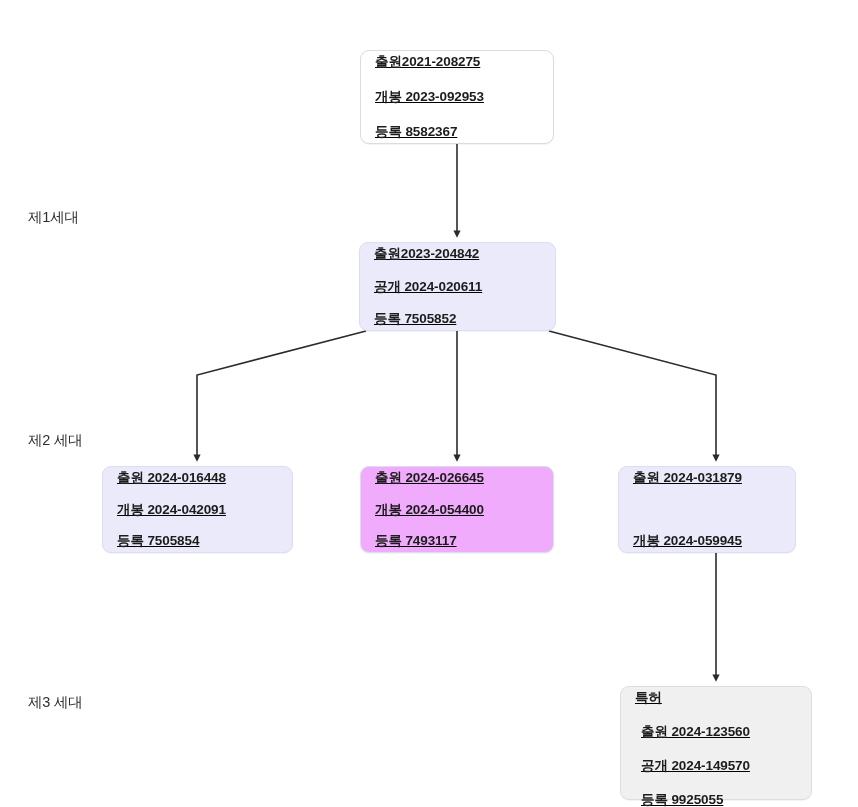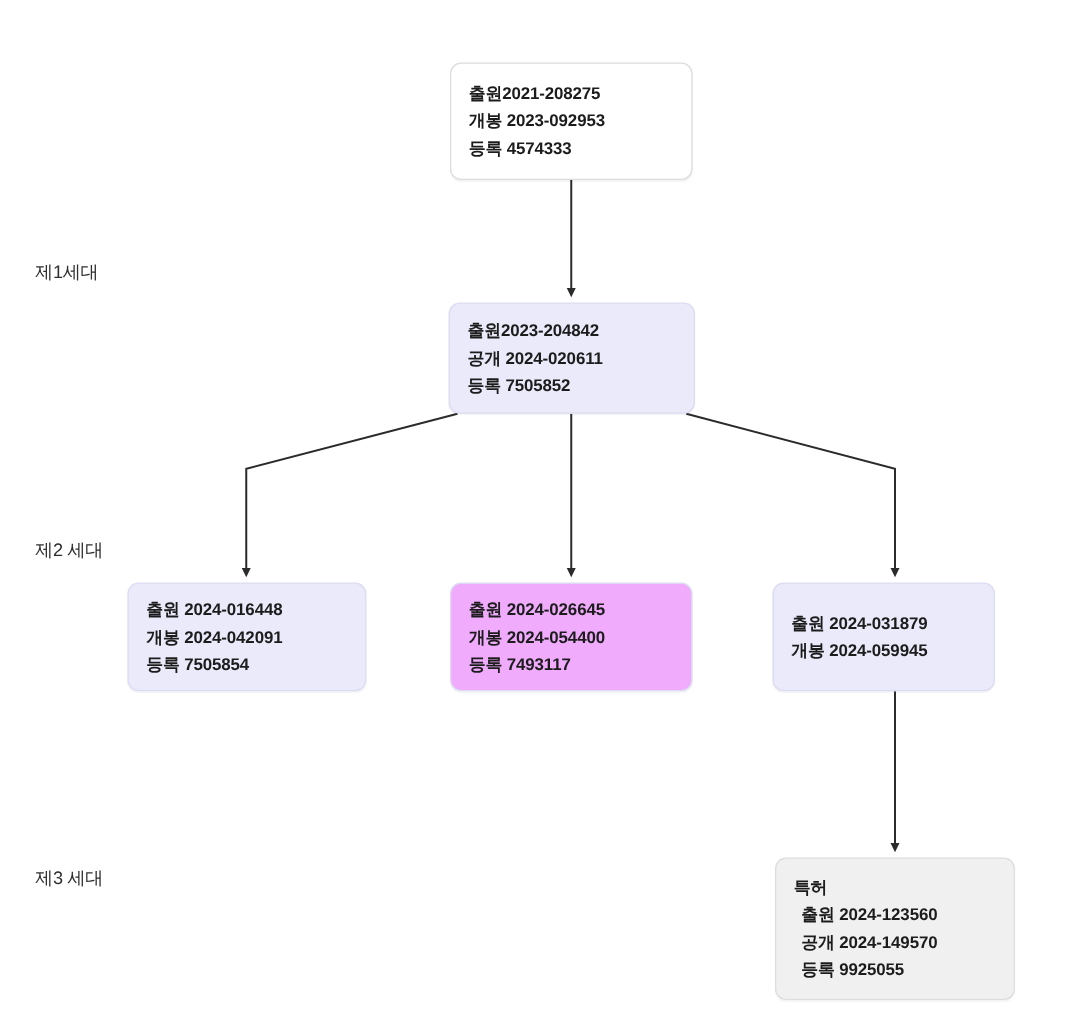--- a/index.html
+++ b/index.html
@@ -33,35 +33,37 @@
     letter-spacing: -0.2px;
     white-space: nowrap;
   }
   .node {
     position: absolute;
     box-sizing: border-box;
     border-radius: 9px;
     border: 1px solid #d7d9e8;
     display: flex;
     flex-direction: column;
-    justify-content: center;
+    justify-content: space-between;
     padding: 0 14px;
     box-shadow: 0 1px 1px rgba(40,40,70,0.05);
+    text-decoration: underline;
   }
   .node.white {
     background: #ffffff;
     border-color: #dcdcdc;
   }
   .node.lav {
     background: #eaeafb;
     border-color: #dcdcf2;
   }
   .node.gray {
     background: #f0f0f0;
     border-color: #dddddd;
+    gap: 12px;
   }
   .node .line {
     font-size: 13.5px;
     font-weight: 700;
     color: #1c1c1c;
     line-height: 22px;
     white-space: nowrap;
     letter-spacing: -0.1px;
   }
   .node .line.indent {
@@ -93,21 +95,21 @@
 
   <div id="labels">
       <div class="gen-label" style="left: 28px; top: 208px;">제1세대</div>
       <div class="gen-label" style="left: 28px; top: 431px;">제2 세대</div>
       <div class="gen-label" style="left: 28px; top: 655px; margin-top: 38px;">제3 세대</div>
     </div>
   <div id="nodes">
       <div class="node white" style="left: 360px; top: 50px; width: 194px; height: 94px; background: rgb(255, 255, 255); border-color: rgb(220, 220, 220);">
         <div class="line">출원2021-208275</div>
         <div class="line">개봉 2023-092953</div>
-        <div class="line">등록 4574333</div>
+        <div class="line">등록 8582367</div>
       </div>
       <div class="node lav" style="left: 359px; top: 242px; width: 197px; height: 89px; background: rgb(234, 234, 251); border-color: rgb(220, 220, 242);">
         <div class="line">출원2023-204842</div>
         <div class="line">공개 2024-020611</div>
         <div class="line">등록 7505852</div>
       </div>
       <div class="node lav" style="left: 102px; top: 466px; width: 191px; height: 87px; background: rgb(234, 234, 251); border-color: rgb(220, 220, 242);">
         <div class="line">출원 2024-016448</div>
         <div class="line">개봉 2024-042091</div>
         <div class="line">등록 7505854</div>

